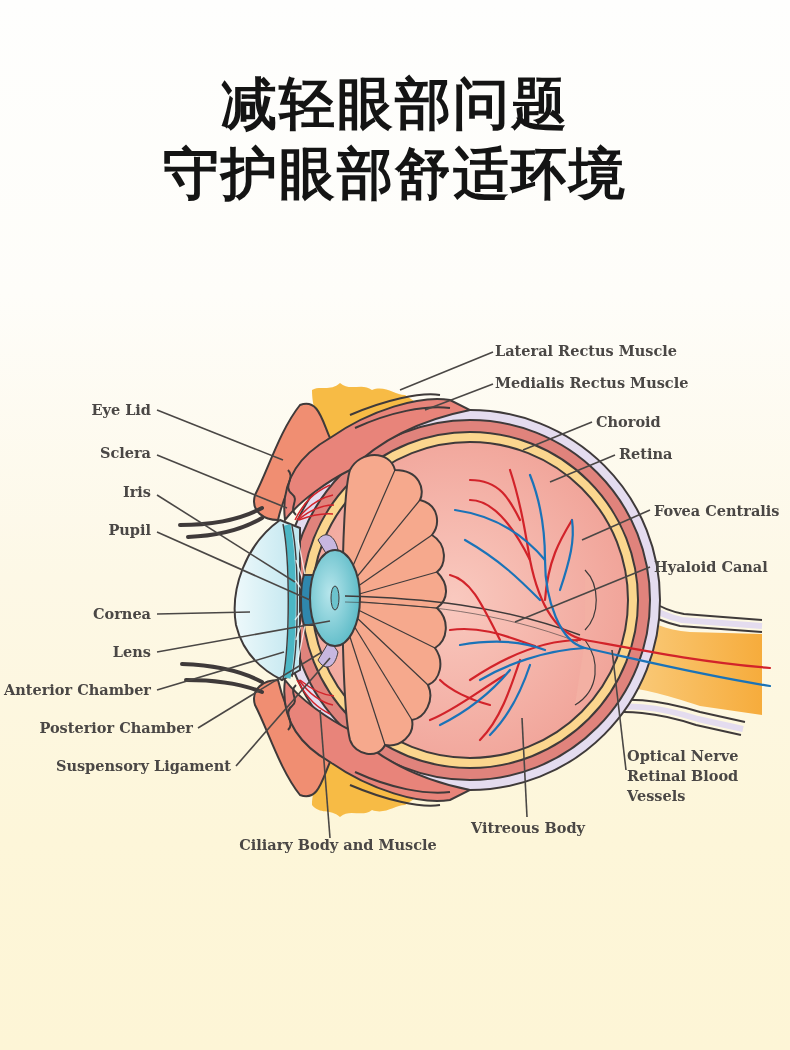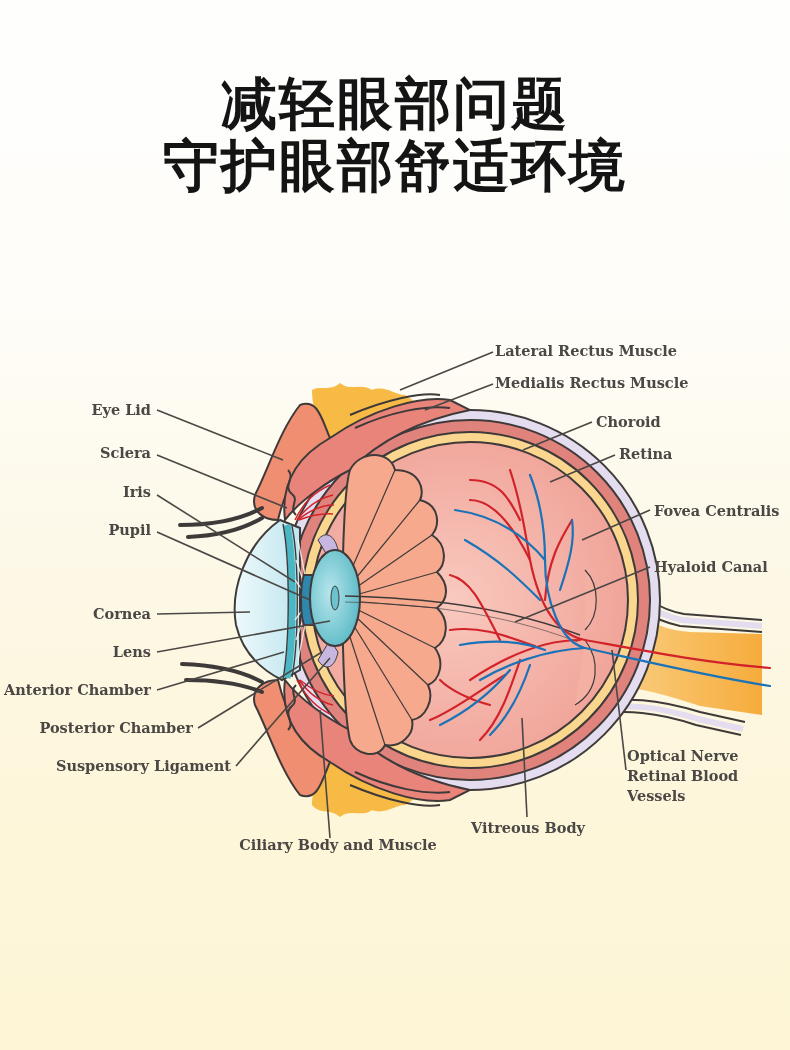--- a/index.html
+++ b/index.html
@@ -7,21 +7,21 @@
     width: 790px; height: 1050px; overflow: hidden; position: relative;
     background: linear-gradient(to bottom, #fefefd 0%, #fefdf9 28%, #fdf8e6 55%, #fdf6d9 80%, #fdf5d6 100%);
     font-family: "DejaVu Sans", sans-serif;
   }
   .title {
     position: absolute; left: 0; width: 790px; text-align: center;
     font-family: "DejaVu Sans", sans-serif; font-weight: bold;
     color: #141414; font-size: 56px; letter-spacing: 2px; line-height: 1;
   }
   #title-1 { top: 76px; }
-  #title-2 { top: 138px; text-align: center; }
+  #title-2 { top: 146px; text-align: center; }
   svg#diagram { position: absolute; left: 0; top: 0; }
   .lbl {
     font-family: "DejaVu Serif", serif; font-weight: bold; font-size: 14.5px;
     fill: #4a4745;
   }
   .leader { stroke: #4a4745; stroke-width: 1.6; fill: none; }
   .ol { stroke: #3f3a3a; stroke-width: 2; }
 </style>
 </head>
 <body>

